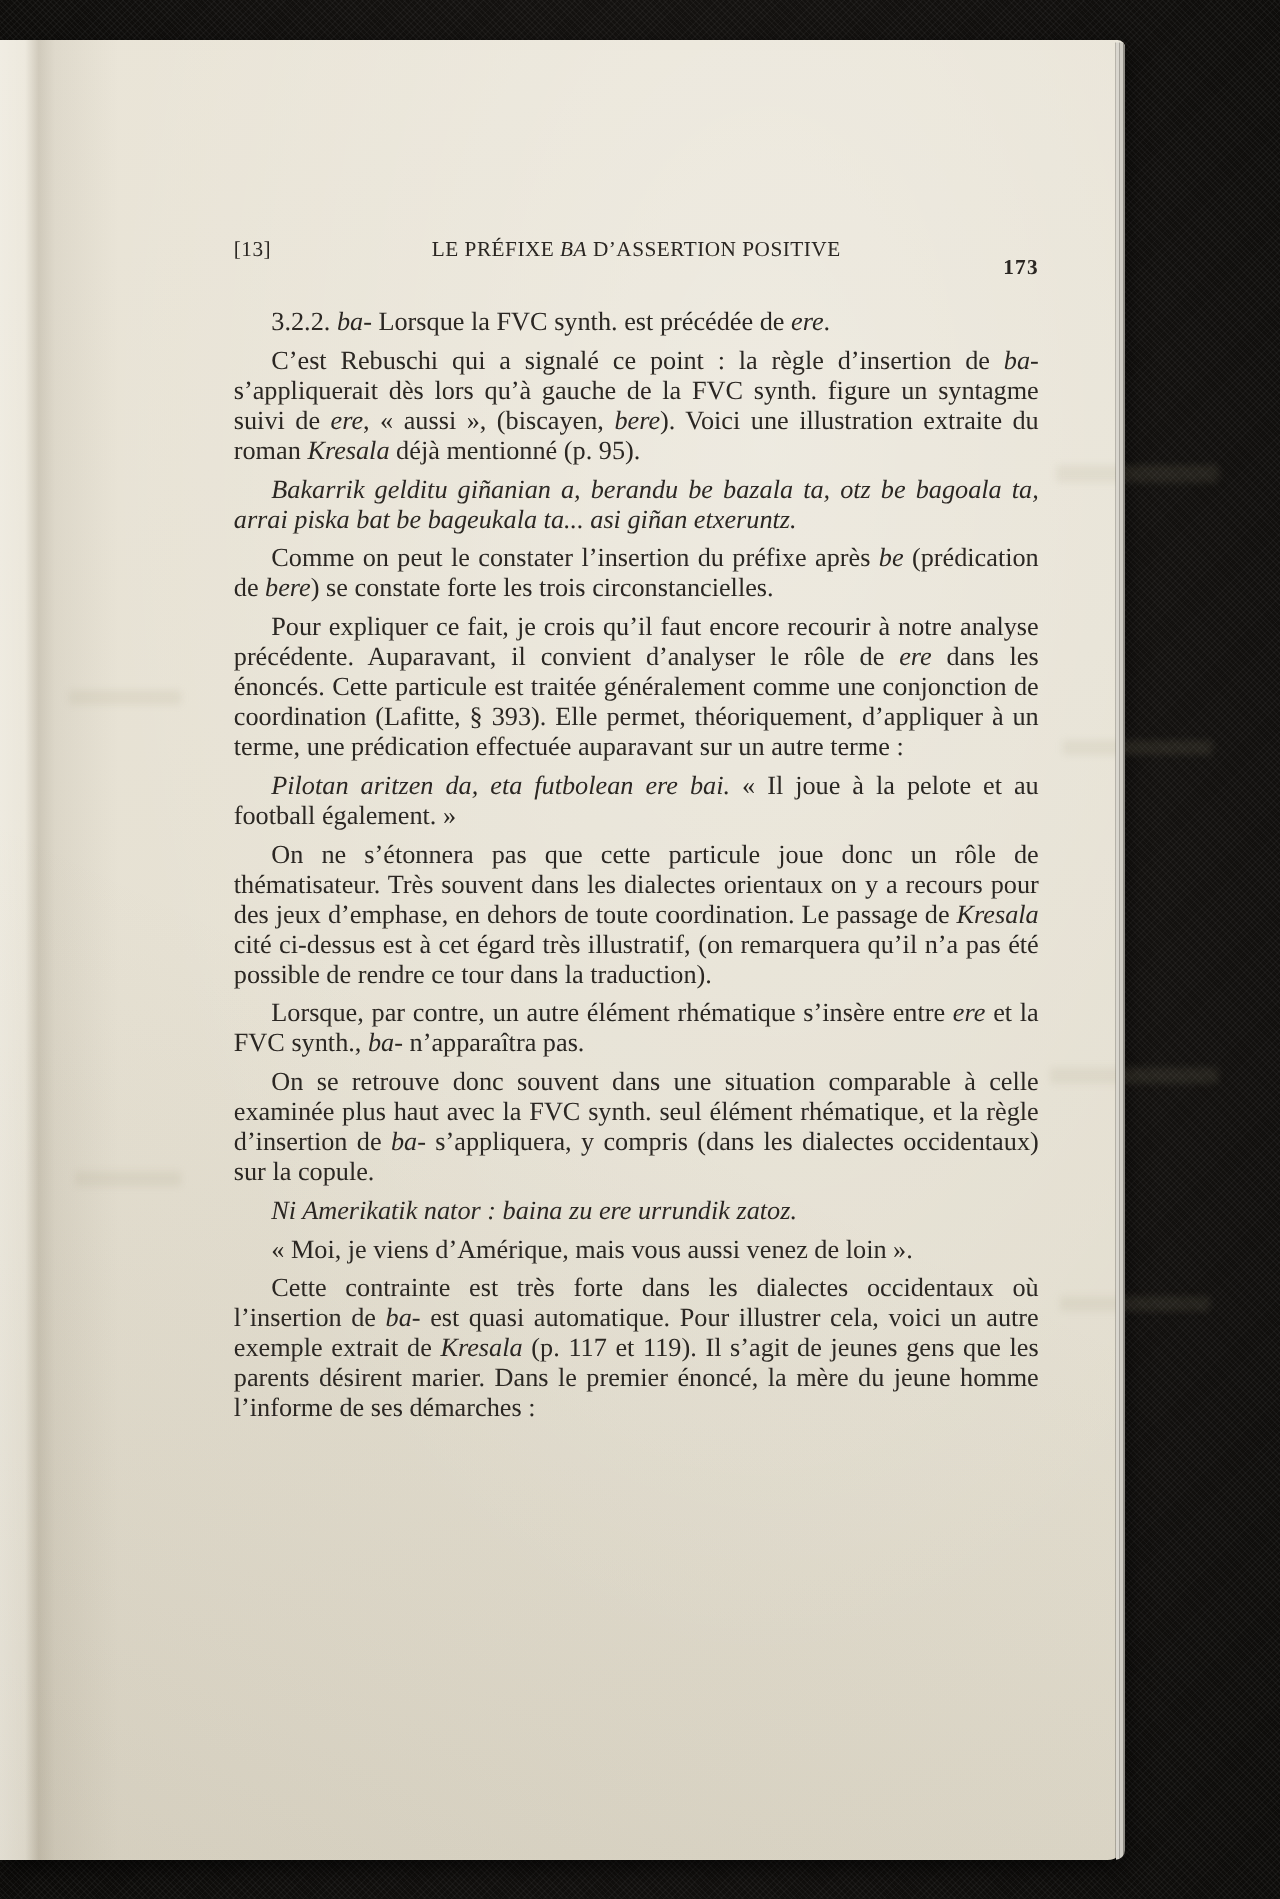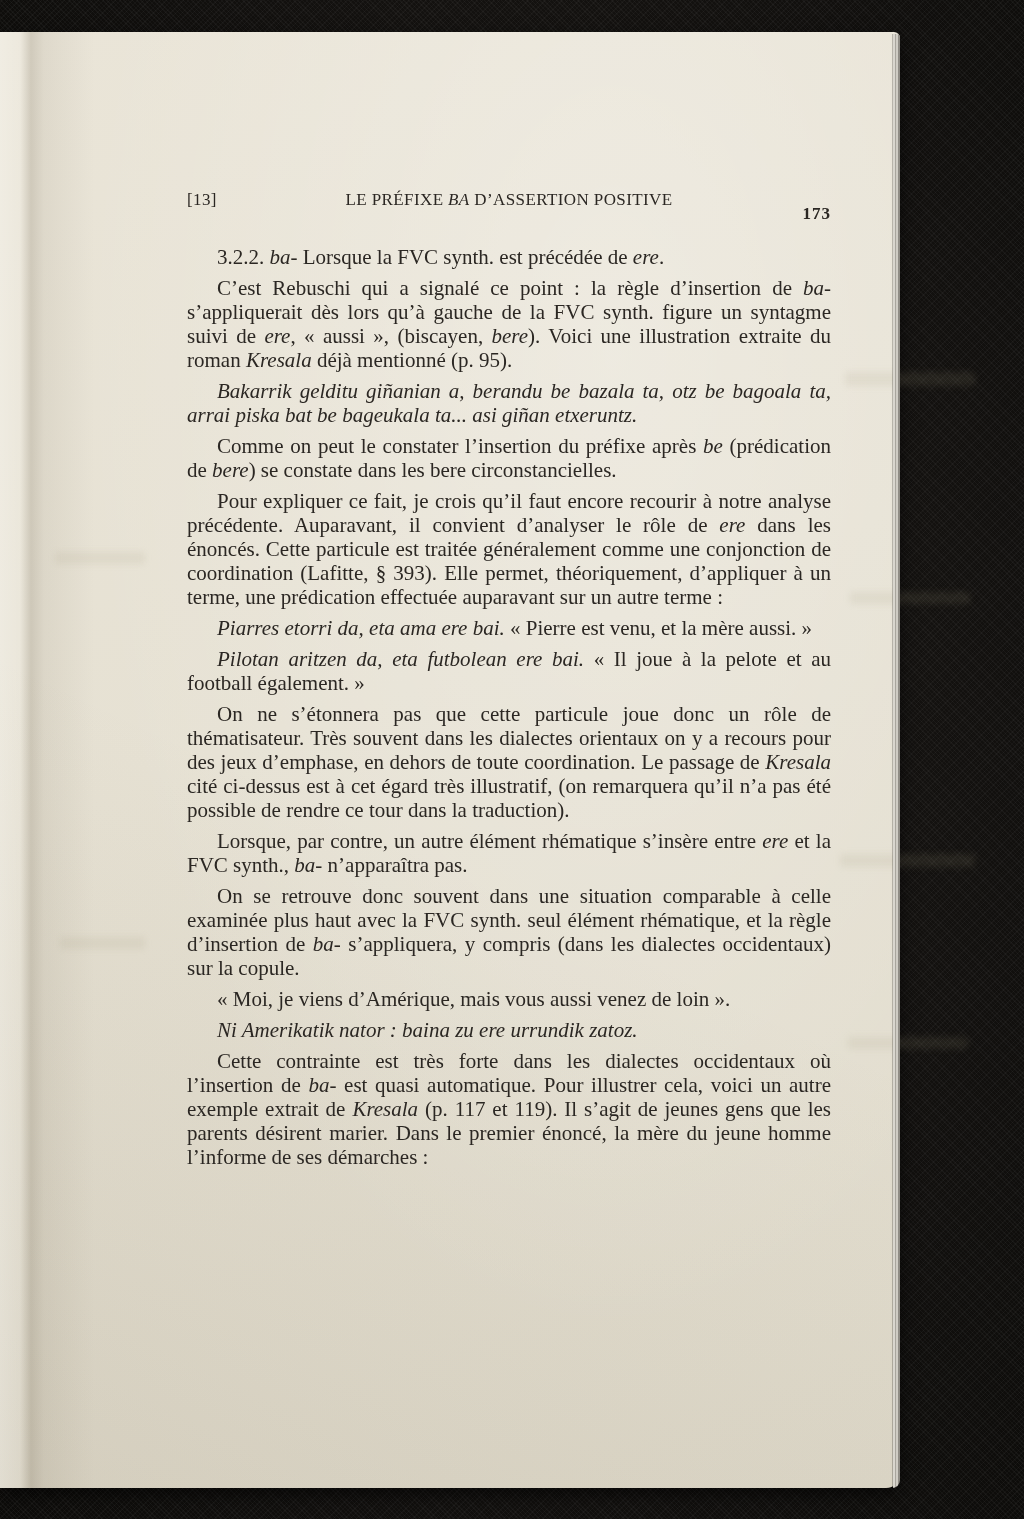--- a/index.html
+++ b/index.html
@@ -103,27 +103,26 @@
   <div class="text-column">
     <header class="page-header">
       <span class="bracket">[13]</span>
       <span class="title"><span>LE PRÉFIXE </span><span class="it">BA</span><span> D’ASSERTION POSITIVE</span></span>
       <span class="pageno">173</span>
     </header>
     <div id="page-body">
         <p class="para"><span>3.2.2. </span><span class="it">ba-</span><span> Lorsque la FVC synth. est précédée de </span><span class="it">ere</span><span>.</span></p>
         <p class="para"><span>C’est Rebuschi qui a signalé ce point : la règle d’insertion de </span><span class="it">ba-</span><span> s’appliquerait dès lors qu’à gauche de la FVC synth. figure un syntagme suivi de </span><span class="it">ere</span><span>, « aussi », (biscayen, </span><span class="it">bere</span><span>). Voici une illustration extraite du roman </span><span class="it">Kresala</span><span> déjà mentionné (p. 95).</span></p>
         <p class="para sp"><span class="it">Bakarrik gelditu giñanian a, berandu be bazala ta, otz be bagoala ta, arrai piska bat be bageukala ta... asi giñan etxeruntz.</span></p>
-        <p class="para sp"><span>Comme on peut le constater l’insertion du préfixe après </span><span class="it">be</span><span> (prédication de </span><span class="it">bere</span><span>) se constate dans les bere circonstancielles.</span></p>
+        <p class="para sp"><span>Comme on peut le constater l’insertion du préfixe après </span><span class="it">be</span><span> (prédication de </span><span class="it">bere</span><span>) se constate forte les trois circonstancielles.</span></p>
         <p class="para sp"><span>Pour expliquer ce fait, je crois qu’il faut encore recourir à notre analyse précédente. Auparavant, il convient d’analyser le rôle de </span><span class="it">ere</span><span> dans les énoncés. Cette particule est traitée généralement comme une conjonction de coordination (Lafitte, § 393). Elle permet, théoriquement, d’appliquer à un terme, une prédication effectuée auparavant sur un autre terme :</span></p>
-        <p class="para"><span class="it">Piarres etorri da, eta ama ere bai.</span><span> « Pierre est venu, et la mère aussi. »</span></p>
         <p class="para"><span class="it">Pilotan aritzen da, eta futbolean ere bai.</span><span> « Il joue à la pelote et au football également. »</span></p>
         <p class="para sp"><span>On ne s’étonnera pas que cette particule joue donc un rôle de thématisateur. Très souvent dans les dialectes orientaux on y a recours pour des jeux d’emphase, en dehors de toute coordination. Le passage de </span><span class="it">Kresala</span><span> cité ci-dessus est à cet égard très illustratif, (on remarquera qu’il n’a pas été possible de rendre ce tour dans la traduction).</span></p>
         <p class="para sp"><span>Lorsque, par contre, un autre élément rhématique s’insère entre </span><span class="it">ere</span><span> et la FVC synth., </span><span class="it">ba-</span><span> n’apparaîtra pas.</span></p>
         <p class="para sp"><span>On se retrouve donc souvent dans une situation comparable à celle examinée plus haut avec la FVC synth. seul élément rhématique, et la règle d’insertion de </span><span class="it">ba-</span><span> s’appliquera, y compris (dans les dialectes occidentaux) sur la copule.</span></p>
+        <p class="para"><span class="it">Ni Amerikatik nator : baina zu ere urrundik zatoz.</span></p>
         <p class="para"><span>« Moi, je viens d’Amérique, mais vous aussi venez de loin ».</span></p>
-        <p class="para"><span class="it">Ni Amerikatik nator : baina zu ere urrundik zatoz.</span></p>
         <p class="para sp"><span>Cette contrainte est très forte dans les dialectes occidentaux où l’insertion de </span><span class="it">ba-</span><span> est quasi automatique. Pour illustrer cela, voici un autre exemple extrait de </span><span class="it">Kresala</span><span> (p. 117 et 119). Il s’agit de jeunes gens que les parents désirent marier. Dans le premier énoncé, la mère du jeune homme l’informe de ses démarches :</span></p>
       </div>
   </div>
 
   <div class="page-edge"></div>
 </div>
 
 </body></html>

